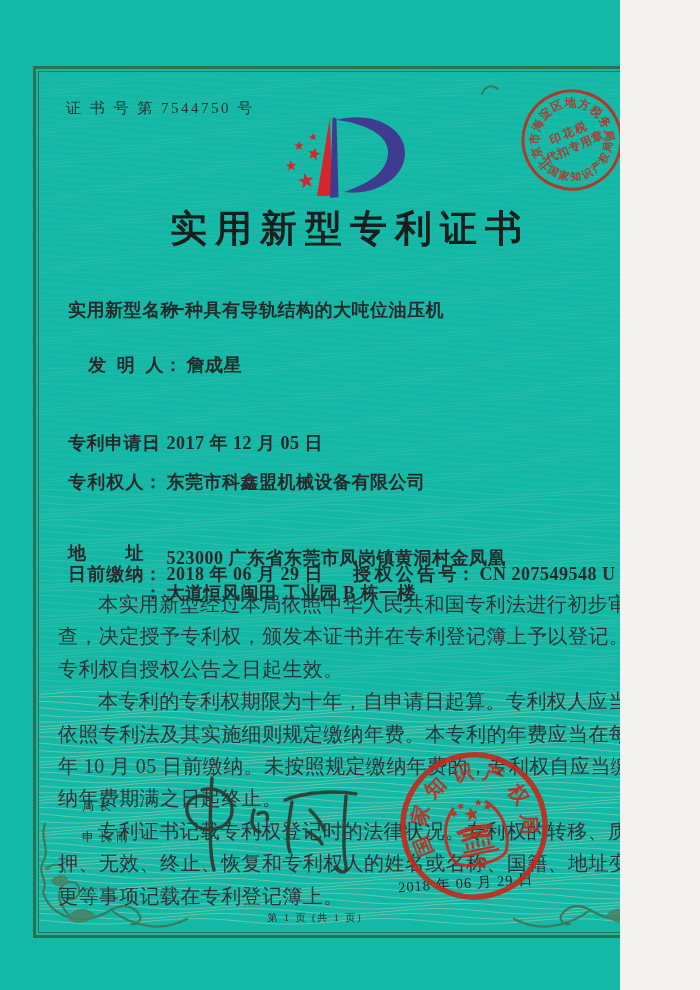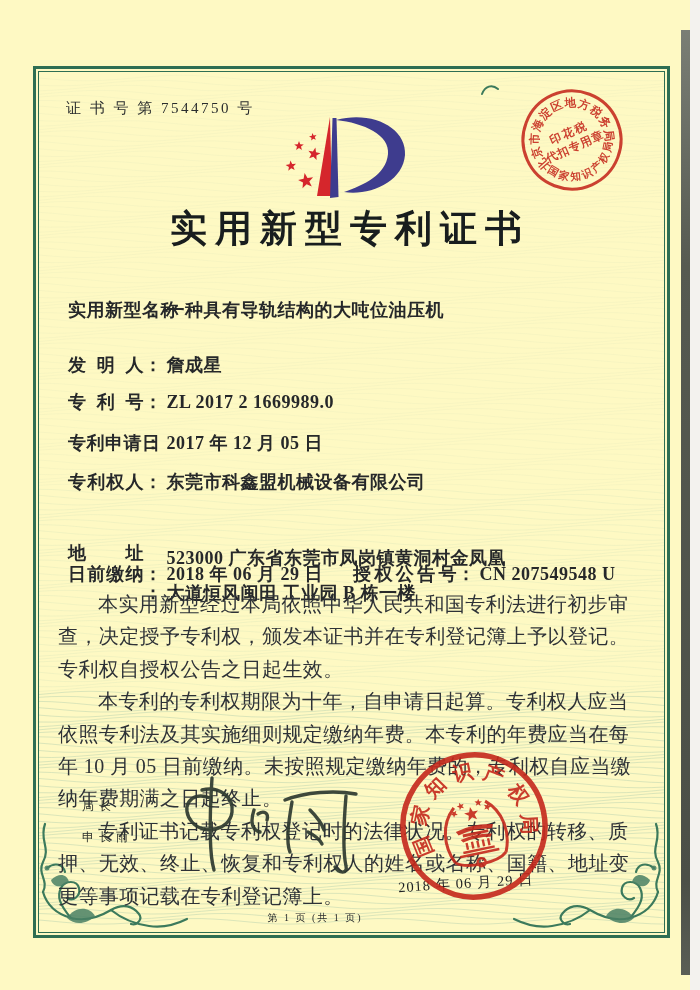--- a/index.html
+++ b/index.html
@@ -1,17 +1,17 @@
 <!DOCTYPE html>
 <html><head>
 <meta charset="utf-8">
 <style>
   html,body{margin:0;padding:0;}
   body{width:700px;height:990px;background:#f3f2ee;font-family:"Liberation Serif","DejaVu Serif",serif;}
-  .page{position:relative;width:690px;height:990px;background:#fef9c3;overflow:hidden;}
+  .page{position:relative;width:620px;height:990px;background:#14b8a6;overflow:hidden;}
   .scan-edge{position:absolute;left:681px;top:30px;width:15px;height:945px;
     background:linear-gradient(180deg,#7a7e75,#565a51 25%,#4b4f47 90%,#5a5e55);}
   .frame-outer{position:absolute;left:33px;top:66px;width:631px;height:866px;
     border:3px solid #2e6e53;}
   .frame-inner{position:absolute;left:2px;top:2px;right:2px;bottom:2px;border:1px solid #2e6e53;}
   .guilloche{position:absolute;left:39px;top:72px;z-index:1;}
   .flourish{position:absolute;z-index:2;}
   .cert-no{position:absolute;left:66px;top:99px;font-size:15px;letter-spacing:2.5px;color:#2a2d2e;z-index:3;}
   .logo{position:absolute;left:272px;top:108px;z-index:3;}
   .tick{position:absolute;left:480px;top:82px;z-index:3;}
@@ -267,25 +267,22 @@
         <path d="M18.4,52.5L20.2,56.0L24.0,55.8L21.3,58.5L22.7,62.1L19.2,60.3L16.3,62.8L16.9,58.9L13.6,56.9L17.5,56.3Z" fill="#d5262c"></path>
         <path d="M32.6,65.1L35.5,70.0L41.1,69.2L37.3,73.5L39.8,78.6L34.6,76.3L30.5,80.2L31.0,74.6L26.1,71.9L31.6,70.7Z" fill="#d5262c"></path>
       </g>
   </svg>
 
   <div class="title">实用新型专利证书</div>
 
   <div class="row" style="top:298px;">
     <span class="flabel">实用新型名称</span><span class="colon">：</span><span class="fvalue">一种具有导轨结构的大吨位油压机</span>
   </div>
-  <div class="row" style="top:353px;">
+  <div class="row" style="top:353px;margin-left:20px;">
     <span class="flabel">发明人</span><span class="colon">：</span><span class="fvalue">詹成星</span>
-  </div>
-  <div class="row" style="top:390px;">
-    <span class="flabel">专利号</span><span class="colon">：</span><span class="fvalue">ZL 2017 2 1669989.0</span>
   </div>
   <div class="row" style="top:431px;">
     <span class="flabel">专利申请日</span><span class="colon">：</span><span class="fvalue">2017 年 12 月 05 日</span>
   </div>
   <div class="row" style="top:470px;">
     <span class="flabel">专利权人</span><span class="colon">：</span><span class="fvalue">东莞市科鑫盟机械设备有限公司</span>
   </div>
   <div class="row row-addr" style="top:509px;">
     <span class="flabel">地址</span><span class="colon">：</span><span class="fvalue">523000 广东省东莞市凤岗镇黄洞村金凤凰大道恒风闽田 工业园 B 栋一楼</span>
   </div>

